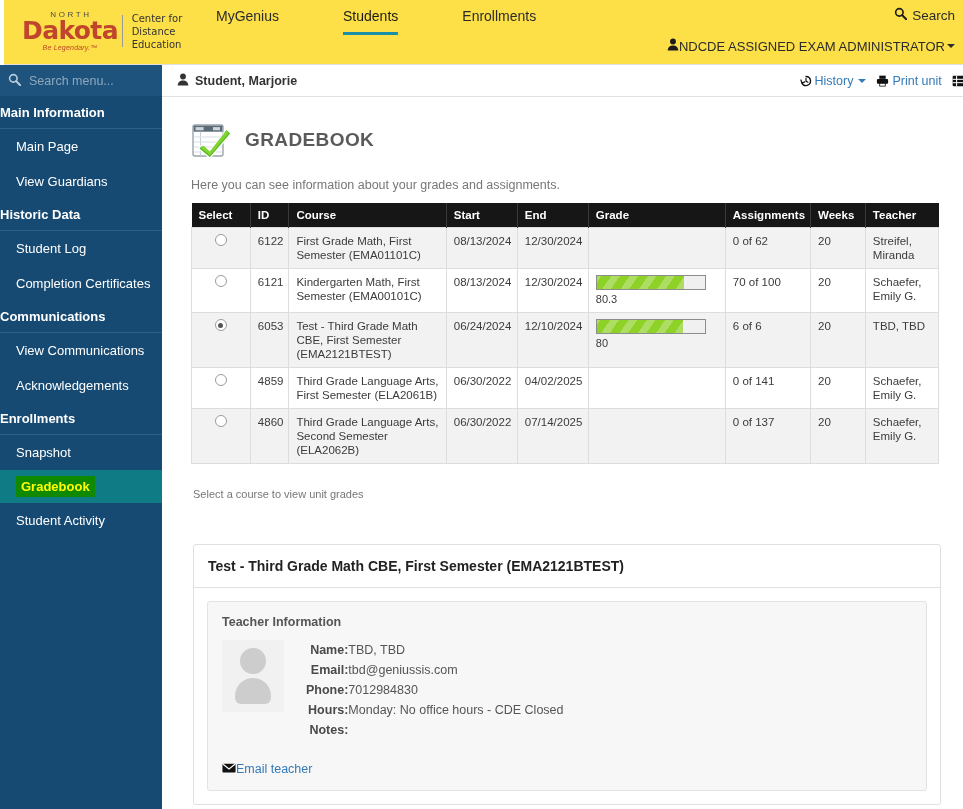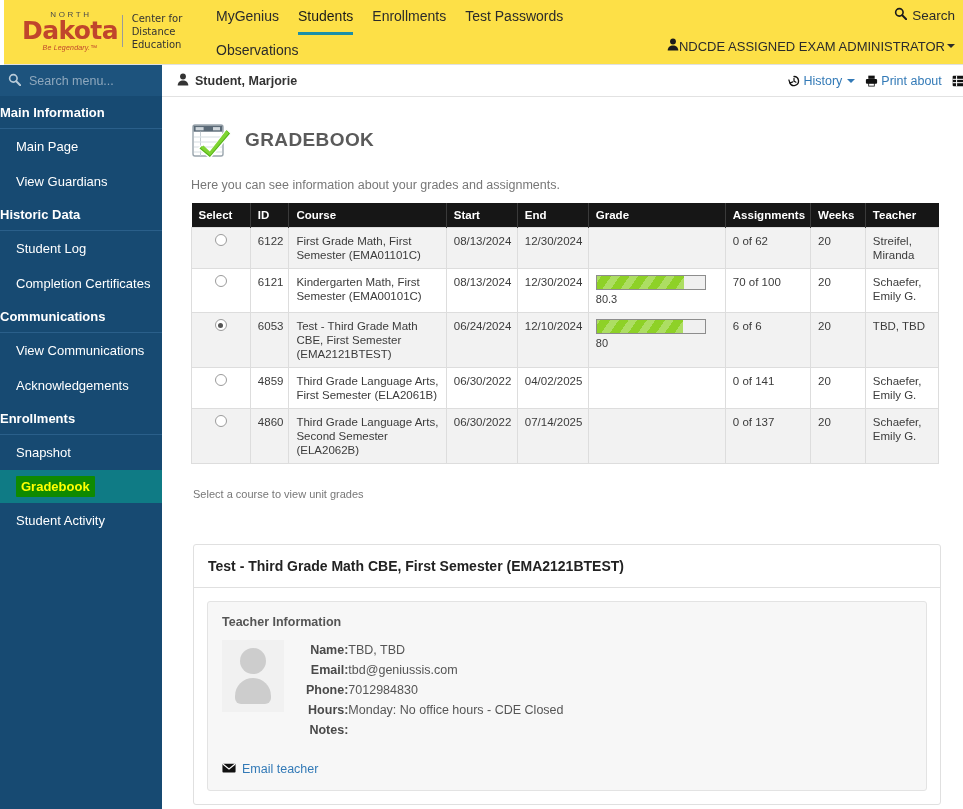--- a/index.html
+++ b/index.html
@@ -43,21 +43,21 @@
   .logo-divider {
     width: 1px; height: 32px; background: #9a9a9a;
     margin: 0 9px 0 4px;
   }
   .logo-right {
     font-size: 10px; color: #333333; line-height: 13px;
     font-family: "DejaVu Sans", sans-serif;
   }
 
   .nav { position: absolute; left: 212px; top: 0; width: 460px; }
-  .nav-row { display: flex; flex-wrap: wrap; }
+  .nav-row { display: flex; flex-wrap: wrap; gap: 45px; }
   .nav-item {
     font-size: 14px; color: #2b2b2b;
     padding: 8px 0 7px 0; margin: 0 19px 0 0;
     cursor: pointer; white-space: nowrap;
     border-bottom: 3px solid transparent;
     line-height: 17px;
   }
   .nav-item.active { color: #1b1b1b; border-bottom-color: #1b8fa8; }
   .nav-row2 .nav-item { padding-top: 7px; }
 
@@ -220,21 +220,21 @@
   }
   table.info { border-collapse: collapse; font-size: 12.5px; }
   table.info td { padding: 3px 0; vertical-align: top; }
   td.ilabel {
     text-align: right; font-weight: 700; color: #4a4a4a;
     padding-right: 10px; white-space: nowrap;
   }
   td.ival { color: #555555; }
   .email-link {
     margin-top: 22px; font-size: 12.5px; color: #337ab7;
-    display: flex; align-items: center; gap: 6px; cursor: pointer;
+    display: flex; align-items: center; cursor: pointer;
   }
 </style>
 </head>
 <body>
 
 <div class="topbar">
 
   <div class="logo-wrap">
     <div class="logo-left">
       <div class="logo-north">NORTH</div>
@@ -342,21 +342,21 @@
       </div>
       <div class="crumb-action">
         <span class="ic">
           <svg width="13" height="12" viewBox="0 0 16 15">
               <rect x="4" y="0.8" width="8" height="4" fill="#111"></rect>
               <rect x="1" y="5" width="14" height="6" rx="1.4" fill="#111"></rect>
               <rect x="4" y="10" width="8" height="4.4" fill="#111"></rect>
               <rect x="5" y="11" width="6" height="2.4" fill="#fff"></rect>
             </svg>
         </span>
-        <span>Print about</span>
+        <span>Print unit</span>
       </div>
       <div class="crumb-action">
         <span class="ic">
           <svg width="13" height="12" viewBox="0 0 16 15">
               <rect x="0.7" y="1" width="14.6" height="13" rx="1.2" fill="#111"></rect>
               <line x1="0.7" y1="5.4" x2="15.3" y2="5.4" stroke="#fff" stroke-width="1.3"></line>
               <line x1="0.7" y1="9.6" x2="15.3" y2="9.6" stroke="#fff" stroke-width="1.3"></line>
               <line x1="5.6" y1="1" x2="5.6" y2="14" stroke="#fff" stroke-width="1.3"></line>
             </svg>
         </span>

